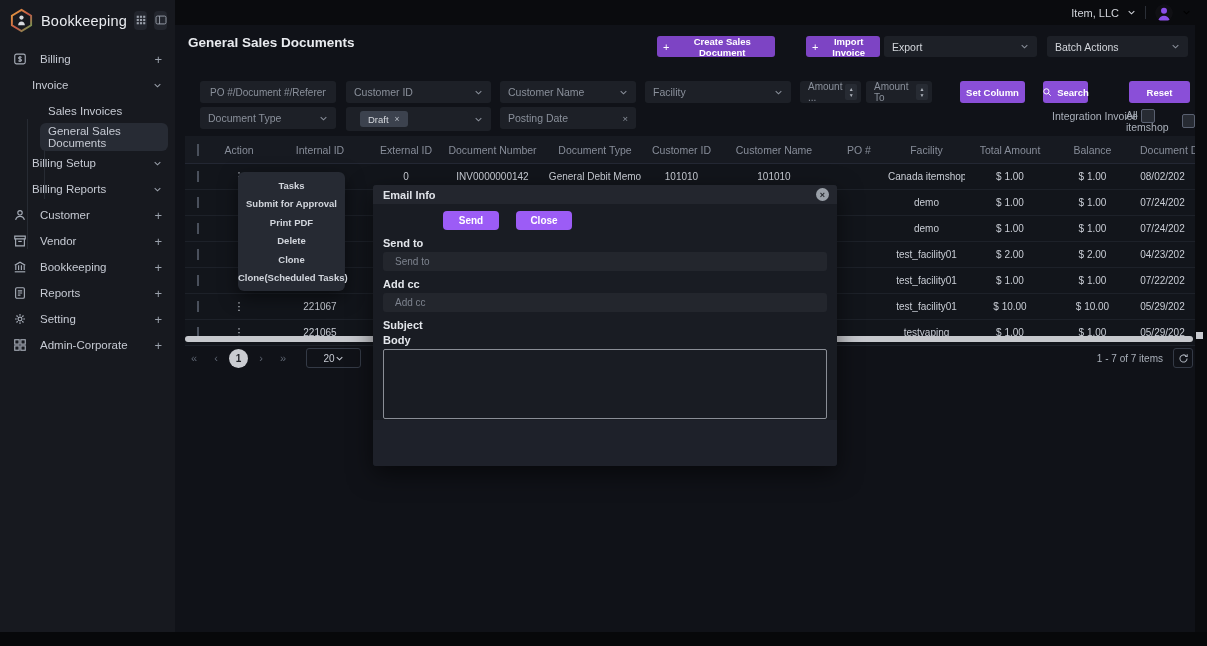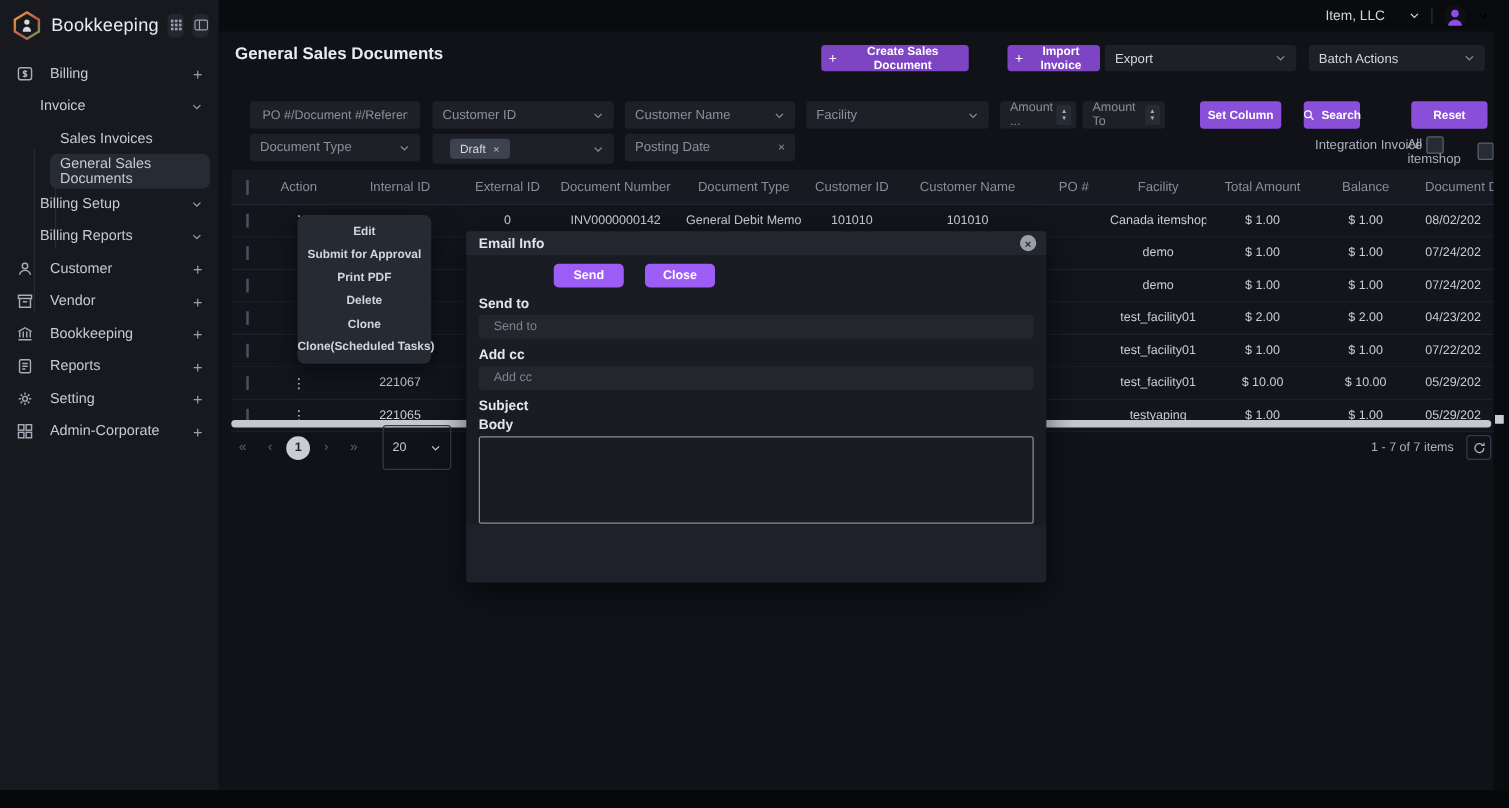--- a/index.html
+++ b/index.html
@@ -20,21 +20,21 @@
   .lvl1{padding-left:32px;}
   .lvl2{padding-left:48px;}
   .nav-ico{width:15px;display:flex;color:#a7adb8;}
   .trail{position:absolute;right:13px;color:#9aa0ab;font-size:13px;line-height:1;display:flex;align-items:center;}
   .nav-item.active::before{content:"";position:absolute;left:40px;right:7px;top:-1px;bottom:-1px;background:#272b34;border-radius:6px;}
   .tree-v{position:absolute;width:1px;background:#272b33;}
 
   
   .topbar{position:absolute;left:175px;top:0;width:1032px;height:25px;background:#0a0b0e;display:flex;
           align-items:center;justify-content:flex-end;gap:9px;padding-right:16px;box-sizing:border-box;}
-  .company{display:flex;align-items:center;gap:19px;font-size:11px;color:#d2d5db;cursor:pointer;}
+  .company{display:flex;align-items:center;gap:8px;font-size:11px;color:#d2d5db;cursor:pointer;}
   .vdiv{width:1px;height:13px;background:#2b2f37;}
   .avatar{width:18px;height:18px;border-radius:50%;overflow:hidden;display:flex;cursor:pointer;}
   .car{display:flex;align-items:center;}
 
   
   .main{position:absolute;left:175px;top:25px;width:1020px;height:607px;background:#101218;}
   .page-title{position:absolute;left:13px;top:10px;font-size:13.5px;color:#e9ebef;margin:0;font-weight:bold;}
   .btn{display:flex;align-items:center;justify-content:center;border-radius:3px;font-weight:bold;color:#fff;border:none;cursor:pointer;
        font-family:"Liberation Sans",sans-serif;}
   .btn-create{position:absolute;left:482px;top:11px;width:118px;height:21px;background:#7d44c4;font-size:9.5px;gap:6px;}
@@ -88,22 +88,22 @@
   .kebab{color:#c9cdd5;font-size:11px;cursor:pointer;background:none;border:none;}
   .hbar{position:absolute;left:10px;top:311px;width:1008px;height:6px;border-radius:3px;background:#c6c8cd;cursor:pointer;}
 
   
   .pager{position:absolute;left:10px;top:319px;width:1010px;height:28px;display:flex;align-items:center;gap:4px;
          font-size:10.5px;color:#aab0ba;}
   .pg-btn{width:18px;height:18px;display:flex;align-items:center;justify-content:center;color:#5d6470;font-size:11px;
           background:transparent;border:none;cursor:pointer;}
   .pg-current{width:19px;height:19px;border-radius:50%;background:#caccd1;color:#1f2127;display:flex;align-items:center;
               justify-content:center;font-size:10px;font-weight:bold;cursor:pointer;}
-  .pg-size{width:55px;height:36px;border:1px solid #343a46;border-radius:3px;display:flex;align-items:center;
-           justify-content:space-between;padding:0 7px;box-sizing:border-box;color:#c6cad3;font-size:10px;margin-left:10px;cursor:pointer;}
+  .pg-size{width:55px;height:20px;border:1px solid #343a46;border-radius:3px;display:flex;align-items:center;
+           justify-content:center;padding:0 7px;box-sizing:border-box;color:#c6cad3;font-size:10px;margin-left:10px;cursor:pointer;}
   .pg-label{margin-left:8px;}
   .pg-right{margin-left:auto;display:flex;align-items:center;gap:10px;margin-right:2px;font-size:10px;}
   .pg-refresh{width:20px;height:20px;border:1px solid #343a46;border-radius:3px;background:transparent;color:#aab0ba;
               display:flex;align-items:center;justify-content:center;cursor:pointer;}
 
   
   .ctx{position:absolute;left:238px;top:172px;width:107px;height:119px;background:#262a33;border-radius:6px;
        box-shadow:0 6px 18px rgba(0,0,0,.5);display:flex;flex-direction:column;justify-content:space-evenly;z-index:5;}
   .menu-item{text-align:center;font-size:9.5px;font-weight:bold;color:#d2d6dd;white-space:nowrap;cursor:pointer;}
 
@@ -571,21 +571,21 @@
                 <path d="M13.2 8a5.2 5.2 0 1 1-1.6-3.8"></path>
                 <path d="M13.4 1.8v3.1h-3.1"></path>
               </svg>
             </span>
         </button>
       </div>
     </div>
   </main>
 
   <div class="ctx" id="ctx">
-      <div class="menu-item">Edit</div>
+      <div class="menu-item">Tasks</div>
       <div class="menu-item">Submit for Approval</div>
       <div class="menu-item">Print PDF</div>
       <div class="menu-item">Delete</div>
       <div class="menu-item">Clone</div>
       <div class="menu-item">Clone(Scheduled Tasks)</div>
     </div>
 
   <div class="modal">
     <div class="modal-head">
       <span class="modal-title">Email Info</span>

